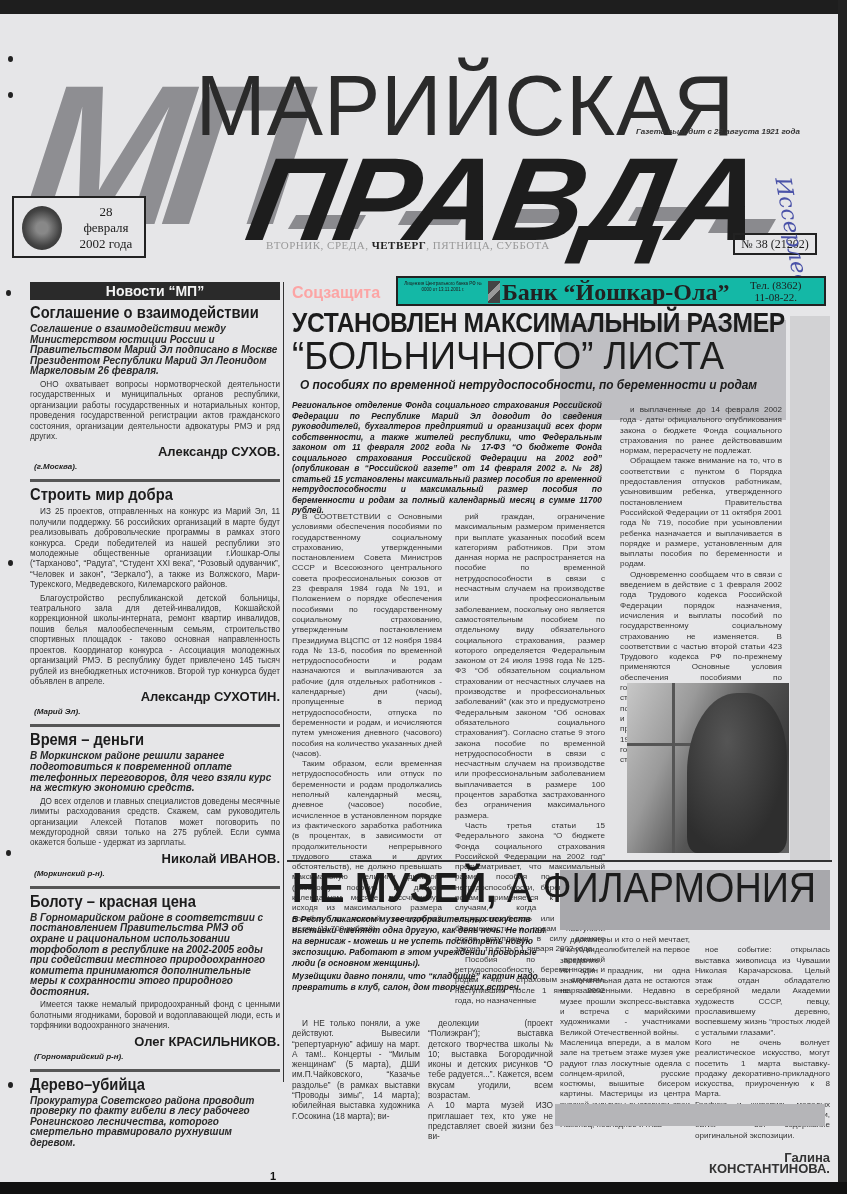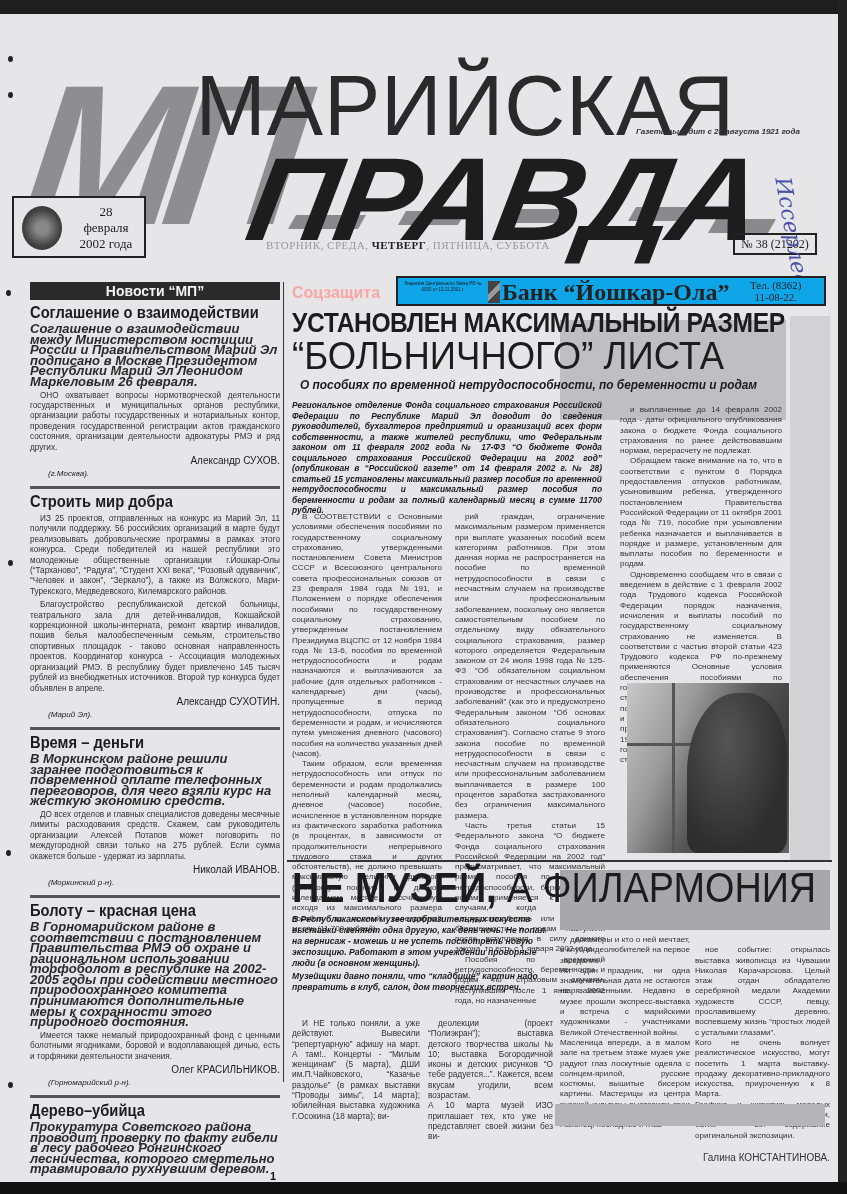--- a/index.html
+++ b/index.html
@@ -23,29 +23,29 @@
   .days { position: absolute; left: 266px; top: 239px; font-family: "Liberation Serif", serif; font-size: 11px; color: #999; letter-spacing: 0.5px; }
   .days b { color: #222; font-weight: bold; }
   .issue { position: absolute; left: 733px; top: 233px; width: 84px; height: 22px; border: 2px solid #222; font-family: "Liberation Serif", serif; font-size: 12px; text-align: center; line-height: 18px; }
   .handwriting { position: absolute; left: 795px; top: 175px; color: #4a52a8; font-size: 22px; font-style: italic; transform: rotate(80deg); transform-origin: left top; font-family: "DejaVu Serif", serif; white-space: nowrap; }
 
   
   .left-col { position: absolute; left: 30px; top: 282px; width: 250px; }
   .vrule { position: absolute; left: 283px; top: 282px; width: 1px; height: 800px; background: #333; }
   .news-bar { width: 250px; height: 18px; background: #2a2a2a; color: #f2f2f2; text-align: center; font-size: 14px; font-weight: bold; line-height: 18px; }
   .h2 { font-family: "Liberation Sans", sans-serif; font-weight: bold; font-size: 16px; line-height: 19px; margin-top: 3px; transform: scaleX(0.92); transform-origin: left; white-space: nowrap; }
-  .lead { font-size: 13px; font-style: italic; font-weight: bold; line-height: 10.6px; margin-top: 2px; color: #2b2b2b; }
+  .lead { font-size: 10px; font-style: italic; font-weight: bold; line-height: 10.6px; margin-top: 2px; color: #2b2b2b; }
   .body { font-size: 8.2px; line-height: 10.4px; text-align: justify; text-indent: 10px; margin-top: 3px; color: #333; }
-  .author { text-align: right; font-size: 10px; font-weight: normal; margin-top: 2px; }
-  .place { font-size: 8px; font-style: italic; font-weight: normal; margin-left: 18px; margin-top: 3px; }
+  .author { text-align: right; font-size: 13px; font-weight: bold; margin-top: 2px; }
+  .place { font-size: 8px; font-style: italic; font-weight: bold; margin-left: 4px; margin-top: 3px; }
   .sep { height: 3px; background: #555; margin-top: 8px; }
 
   
   .rubric { position: absolute; left: 292px; top: 284px; font-size: 16px; font-weight: bold; color: #fca5a5; }
-  .bank-ad { position: absolute; left: 396px; top: 276px; width: 430px; height: 30px; border: 2px solid #222; background: #0ea5e9; }
+  .bank-ad { position: absolute; left: 396px; top: 276px; width: 430px; height: 30px; border: 2px solid #222; background: #14b8a6; }
   .bank-small { position: absolute; left: 4px; top: 3px; width: 82px; font-size: 4.5px; line-height: 6px; text-align: center; }
   .bank-logo { position: absolute; left: 90px; top: 3px; width: 12px; height: 22px; background: linear-gradient(135deg, #444 40%, #999 40%, #999 60%, #444 60%); }
   .bank-name { position: absolute; left: 104px; top: 0px; font-family: "Liberation Serif", serif; font-weight: bold; font-size: 24px; line-height: 28px; color: #222; }
   .bank-tel { position: absolute; left: 352px; top: 1px; font-family: "Liberation Serif", serif; font-size: 11px; line-height: 12px; text-align: center; }
   .headline1 { position: absolute; left: 292px; top: 308px; font-weight: bold; font-size: 28px; line-height: 30px; letter-spacing: -0.5px; transform: scaleX(0.88); transform-origin: left; white-space: nowrap; }
   .gray-band { position: absolute; left: 560px; top: 320px; width: 226px; height: 100px; background: #bfbfc3; }
   .headline2 { position: absolute; left: 292px; top: 336px; font-size: 38px; line-height: 40px; font-weight: normal; letter-spacing: 0px; white-space: nowrap; transform: scaleX(0.96); transform-origin: left; }
   .subhead { position: absolute; left: 300px; top: 378px; font-size: 12.5px; font-weight: bold; font-style: italic; white-space: nowrap; transform: scaleX(0.95); transform-origin: left; }
   .art-lead { position: absolute; left: 292px; top: 400px; width: 310px; font-size: 8.4px; font-weight: bold; font-style: italic; line-height: 10.5px; text-align: justify; }
   .col { position: absolute; font-size: 8.1px; line-height: 10.3px; text-align: justify; color: #333; }
@@ -123,21 +123,21 @@
     <div class="lead">В Моркинском районе решили заранее подготовиться к повременной оплате телефонных переговоров, для чего взяли курс на жесткую экономию средств.</div>
     <div class="body">ДО всех отделов и главных специалистов доведены месячные лимиты расходования средств. Скажем, сам руководитель организации Алексей Потапов может поговорить по междугородной связи только на 275 рублей. Если сумма окажется больше - удержат из зарплаты.</div>
     <div class="author">Николай ИВАНОВ.</div>
     <div class="place">(Моркинский р-н).</div>
     <div class="sep"></div>
   </div>
 
   <div>
     <div class="h2">Болоту – красная цена</div>
     <div class="lead">В Горномарийском районе в соответствии с постановлением Правительства РМЭ об охране и рациональном использовании торфоболот в республике на 2002-2005 годы при содействии местного природоохранного комитета принимаются дополнительные меры к сохранности этого природного достояния.</div>
-    <div class="body">Имеется также немалый природоохранный фонд с ценными болотными ягодниками, боровой и водоплавающей дичью, есть и торфяники деятельности значения.</div>
+    <div class="body">Имеется также немалый природоохранный фонд с ценными болотными ягодниками, боровой и водоплавающей люди, есть и торфяники водоохранного значения.</div>
     <div class="author">Олег КРАСИЛЬНИКОВ.</div>
     <div class="place">(Горномарийский р-н).</div>
     <div class="sep"></div>
   </div>
 
   <div>
     <div class="h2">Дерево–убийца</div>
     <div class="lead">Прокуратура Советского района проводит проверку по факту гибели в лесу рабочего Ронгинского лесничества, которого смертельно травмировало рухнувшим деревом.</div>
 
   </div>

